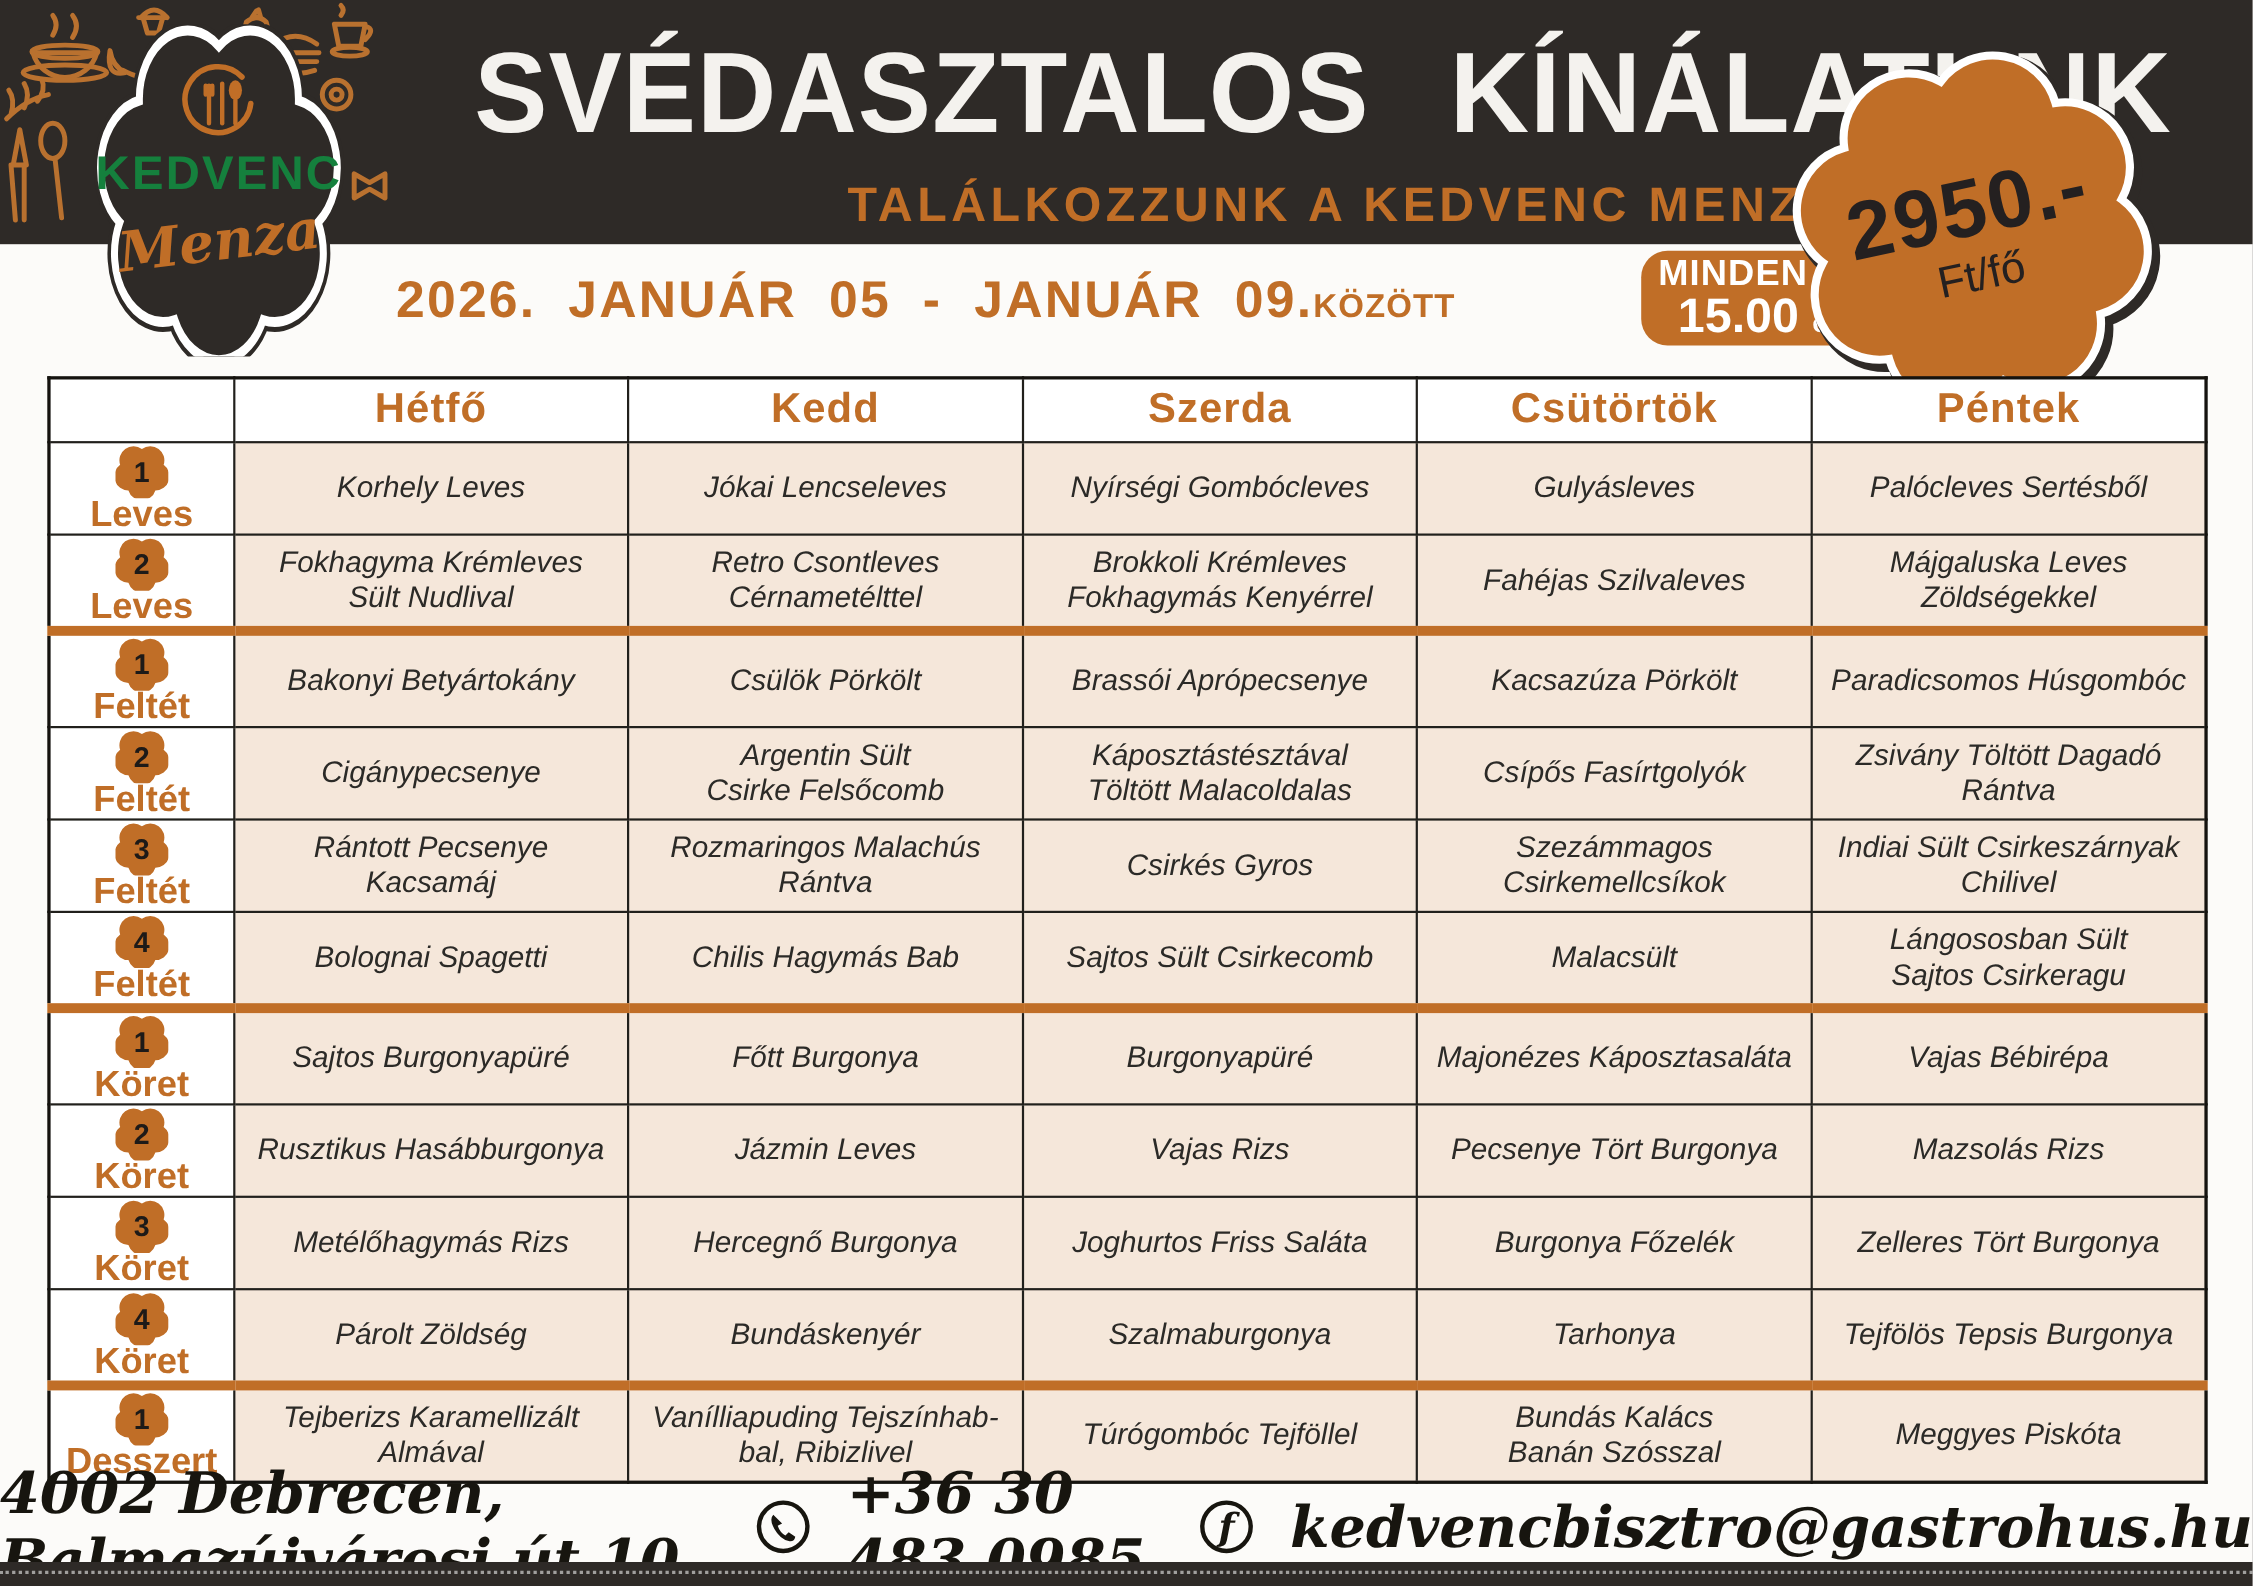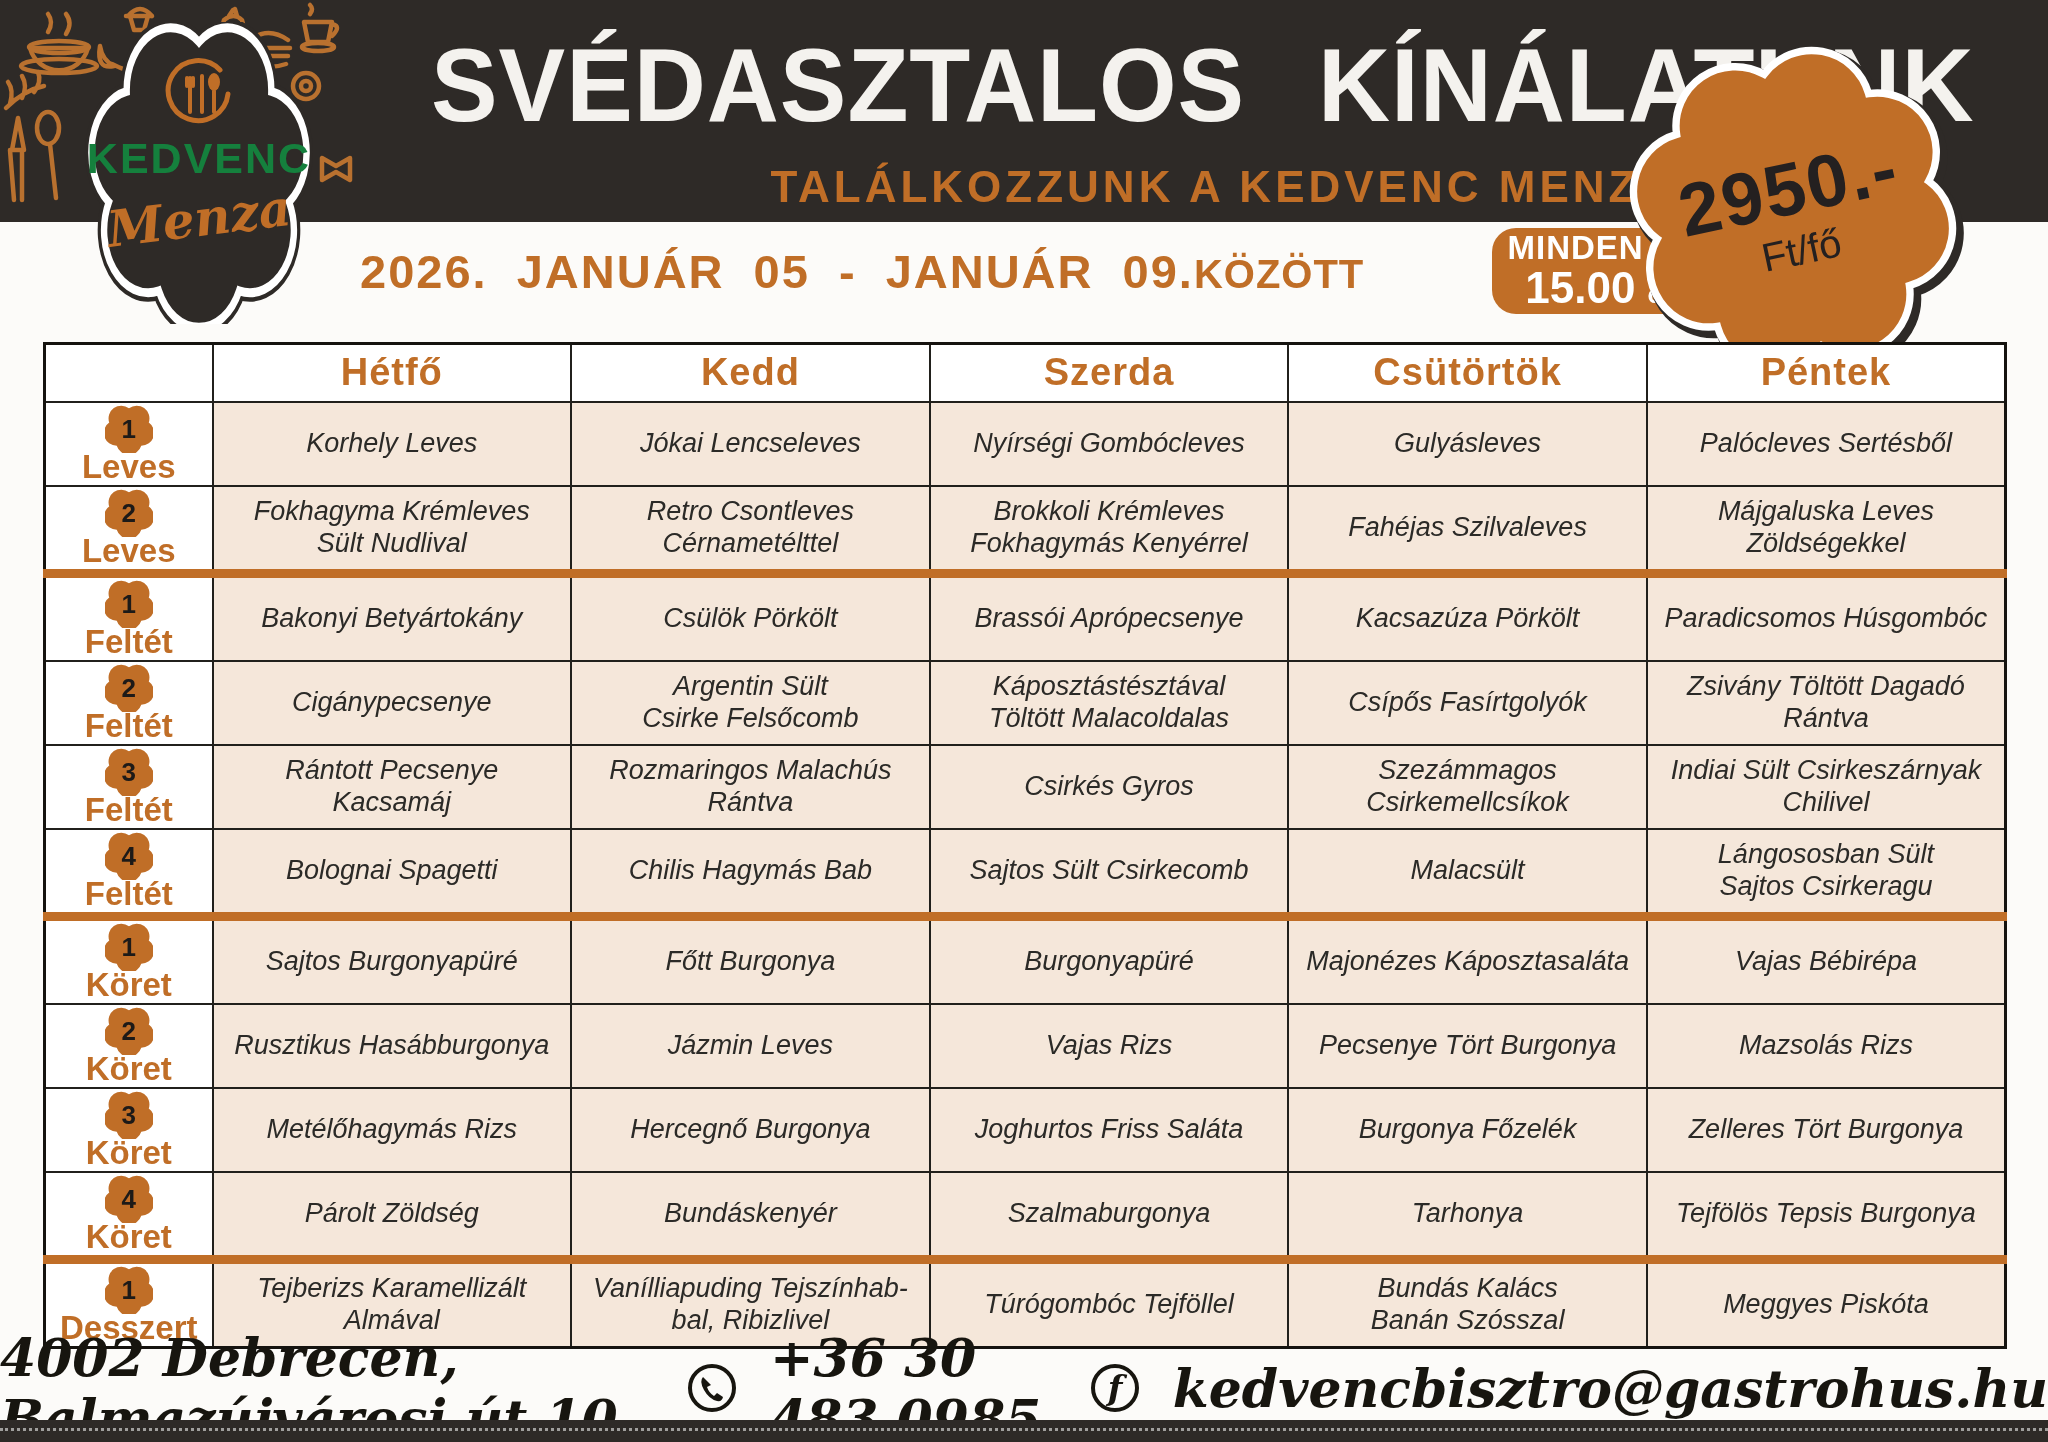--- a/index.html
+++ b/index.html
@@ -27,21 +27,21 @@
   .logo svg.blob{position:absolute;inset:0;width:100%;height:100%;}
   .logo .inner{position:absolute;inset:0;display:flex;flex-direction:column;align-items:center;}
   .logo .cutlery{margin-top:36px;}
   .logo .name{color:#15803d;font-size:43px;font-weight:bold;letter-spacing:2px;margin-top:2px;}
   .logo .menza{color:var(--accent);font-family:"DejaVu Serif",serif;font-style:italic;font-weight:bold;
     font-size:50px;transform:rotate(-7deg);margin-top:6px;}
 
   
   .date-line{position:absolute;left:360px;top:244px;width:770px;text-align:center;
     color:var(--accent);font-weight:bold;font-size:47px;letter-spacing:2px;word-spacing:14px;white-space:nowrap;}
-  .date-line .suffix{font-size:40px;letter-spacing:1px;}
+  .date-line .suffix{font-size:30px;letter-spacing:1px;}
   .daily-badge{position:absolute;left:1492px;top:228px;width:250px;height:86px;background:var(--accent);
     border-radius:24px;color:#fff;display:flex;flex-direction:column;align-items:center;justify-content:center;line-height:1.05;}
   .daily-badge .l1{font-size:33px;font-weight:bold;letter-spacing:1px;}
   .daily-badge .l2{font-size:44px;font-weight:bold;}
   .daily-badge .l2 small{font-size:25px;font-weight:bold;}
 
   
   .price{position:absolute;left:1645px;top:62px;width:296px;height:296px;transform:rotate(-12deg);}
   .price svg{position:absolute;inset:0;width:100%;height:100%;overflow:visible;}
   .price .ptxt{position:absolute;inset:0;display:flex;flex-direction:column;align-items:center;justify-content:center;color:#242020;}

